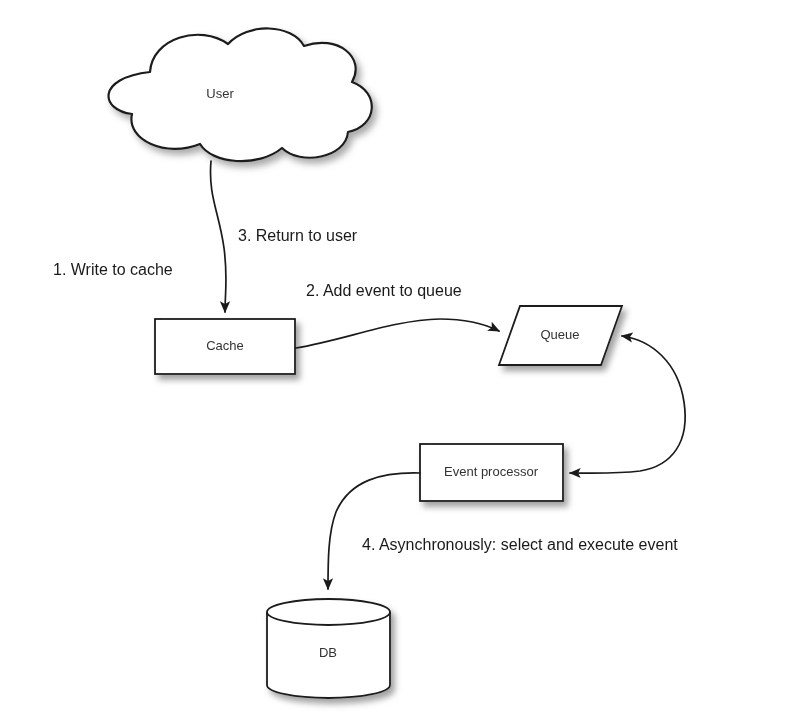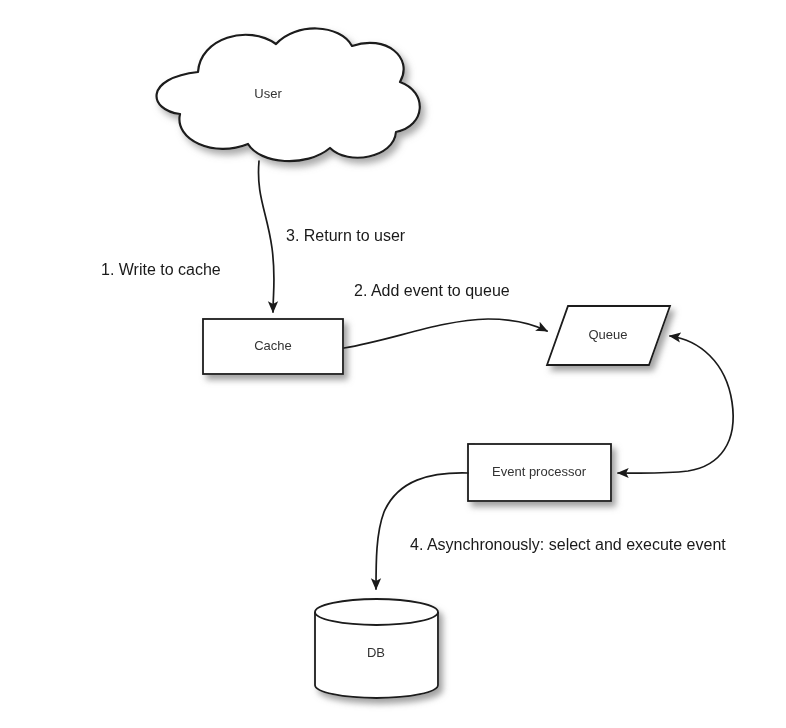--- a/index.html
+++ b/index.html
@@ -10,21 +10,20 @@
   body {
     width: 786px;
     height: 728px;
     font-family: "Liberation Sans", sans-serif;
     overflow: hidden;
   }
   #diagram-root {
     position: relative;
     width: 726px;
     height: 728px;
-    margin-left: 48px;
   }
   #diagram-svg {
     position: absolute;
     top: 0;
     left: 0;
     width: 786px;
     height: 728px;
     display: block;
   }
   .node-label {

